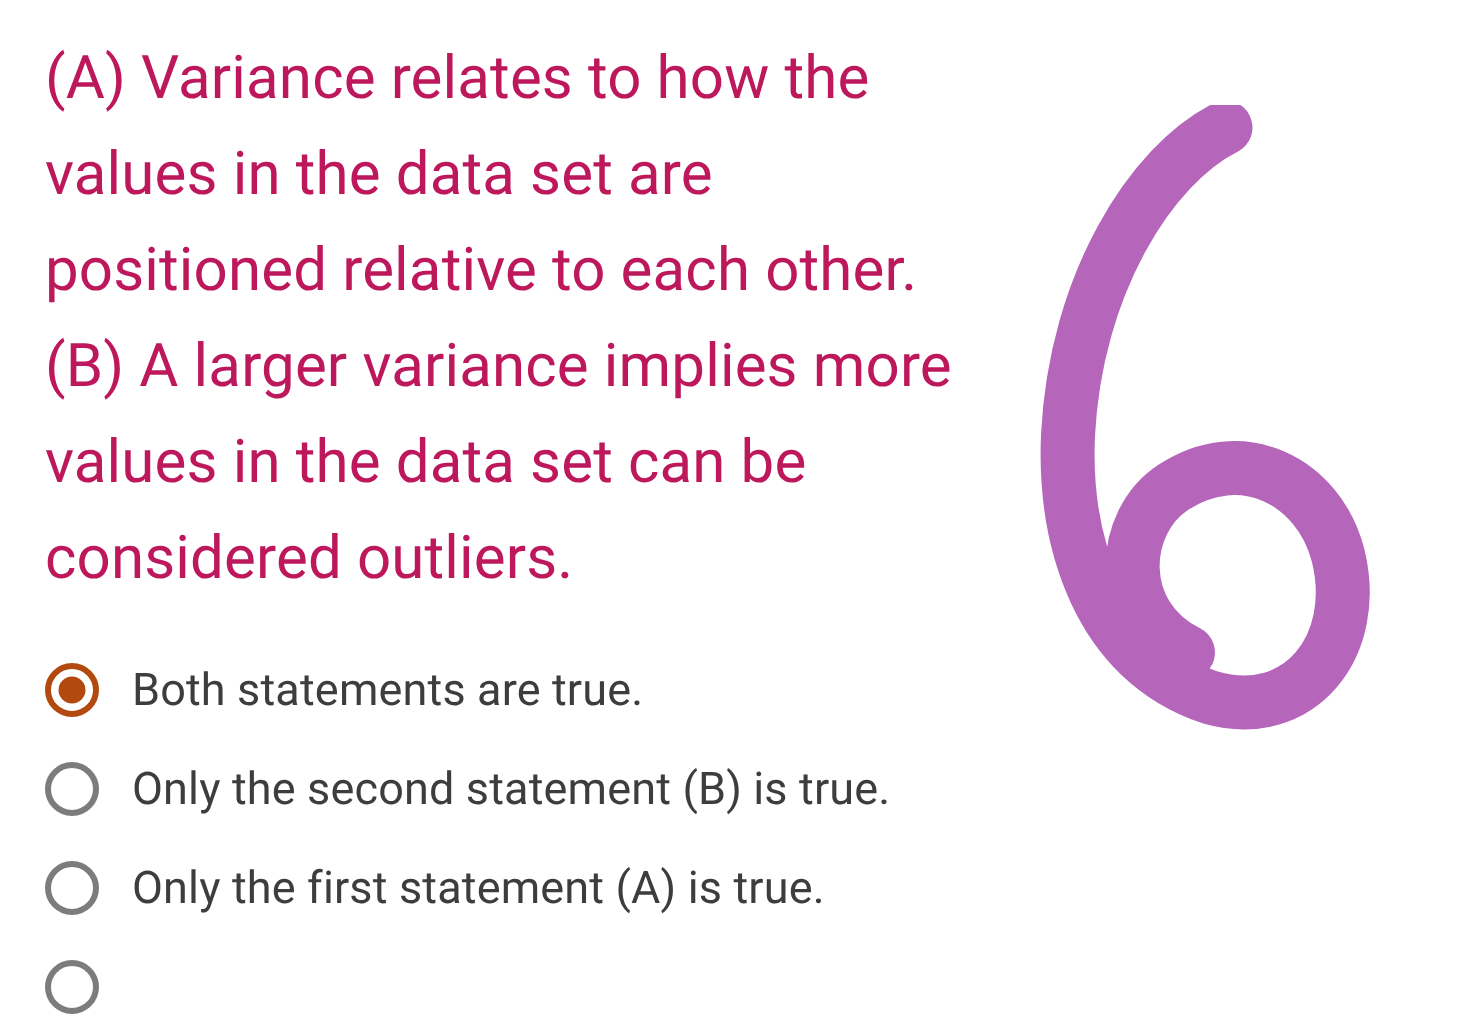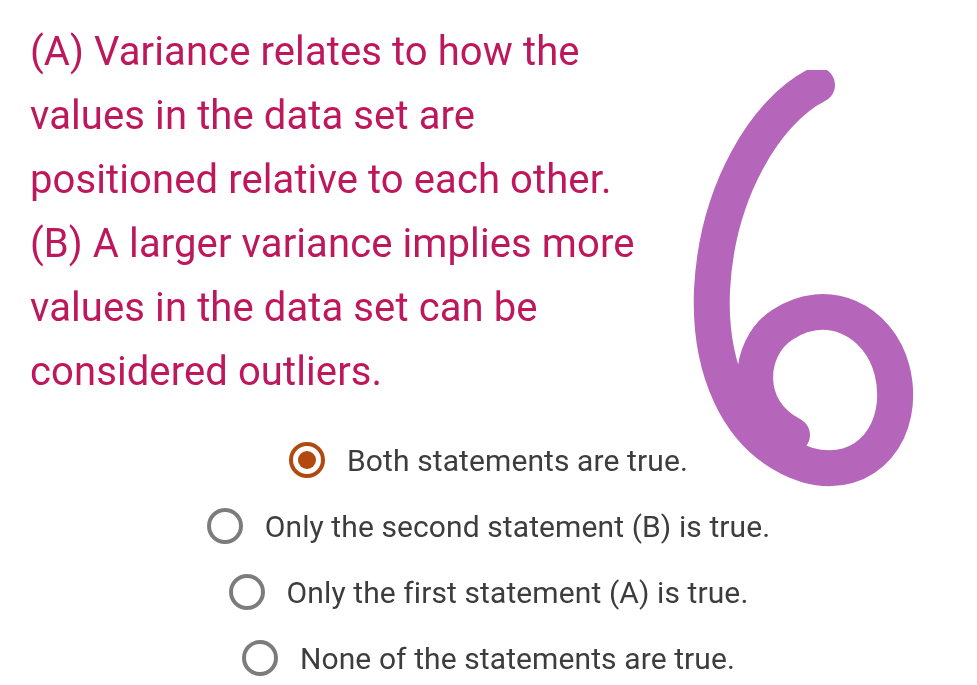--- a/index.html
+++ b/index.html
@@ -21,21 +21,20 @@
     line-height: 1.6;
     color: #be185d;
     max-width: 620px;
     margin-bottom: 38px;
     letter-spacing: 0.1px;
   }
   .options {
     display: flex;
     flex-direction: column;
     gap: 30px;
-    align-items: center;
   }
   .option {
     display: flex;
     align-items: center;
     gap: 22px;
     cursor: pointer;
   }
   .radio-outer {
     width: 36px;
     height: 36px;
@@ -93,21 +92,20 @@
       <span class="option-label">Only the second statement (B) is true.</span>
     </div>
 
     <div class="option">
       <span class="radio-outer radio-unselected"></span>
       <span class="option-label">Only the first statement (A) is true.</span>
     </div>
 
     <div class="option">
       <span class="radio-outer radio-unselected"></span>
-      <span class="option-label">None of the statements are true.</span>
     </div>
 
   </div>
 </div>
 
 <div class="annotation">
   <svg viewBox="0 0 260 420" width="260" height="420">
     <path d="
       M 160 15
       C 110 40, 60 120, 55 220

